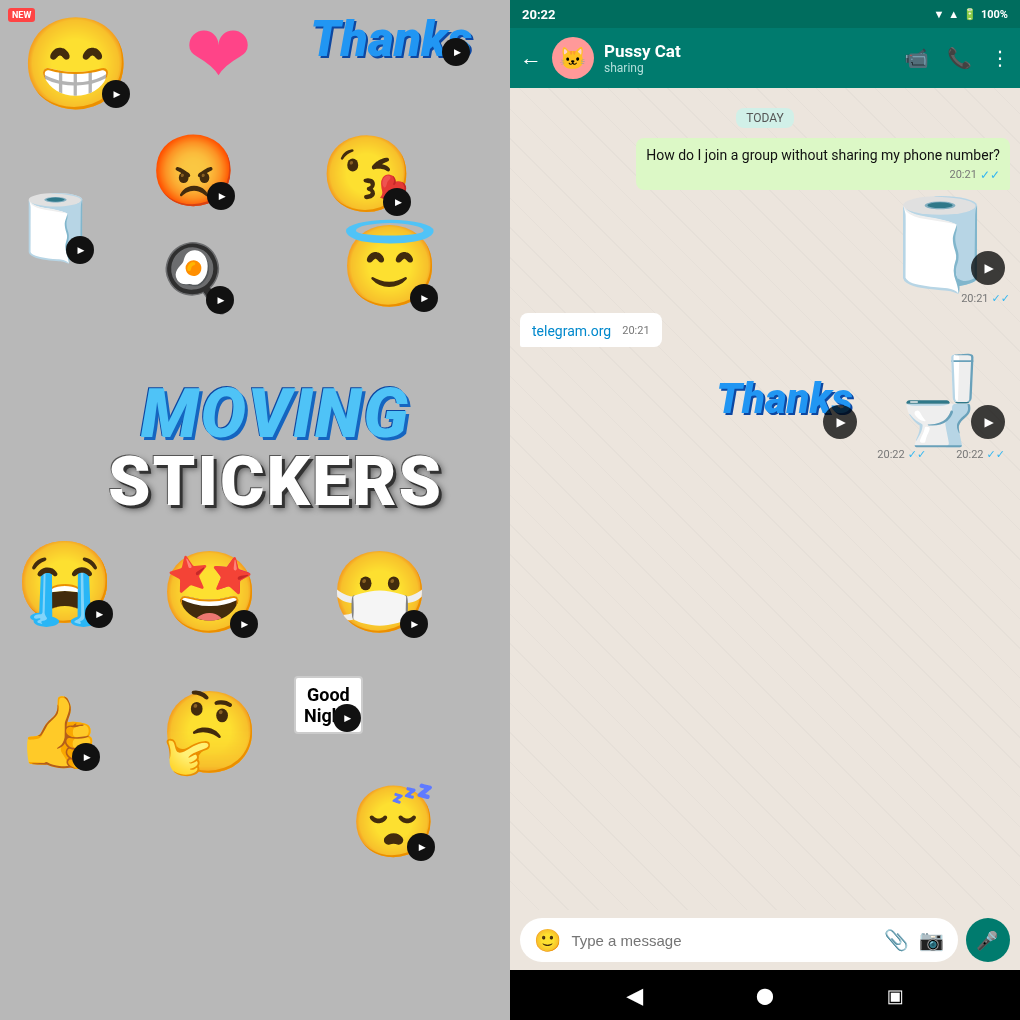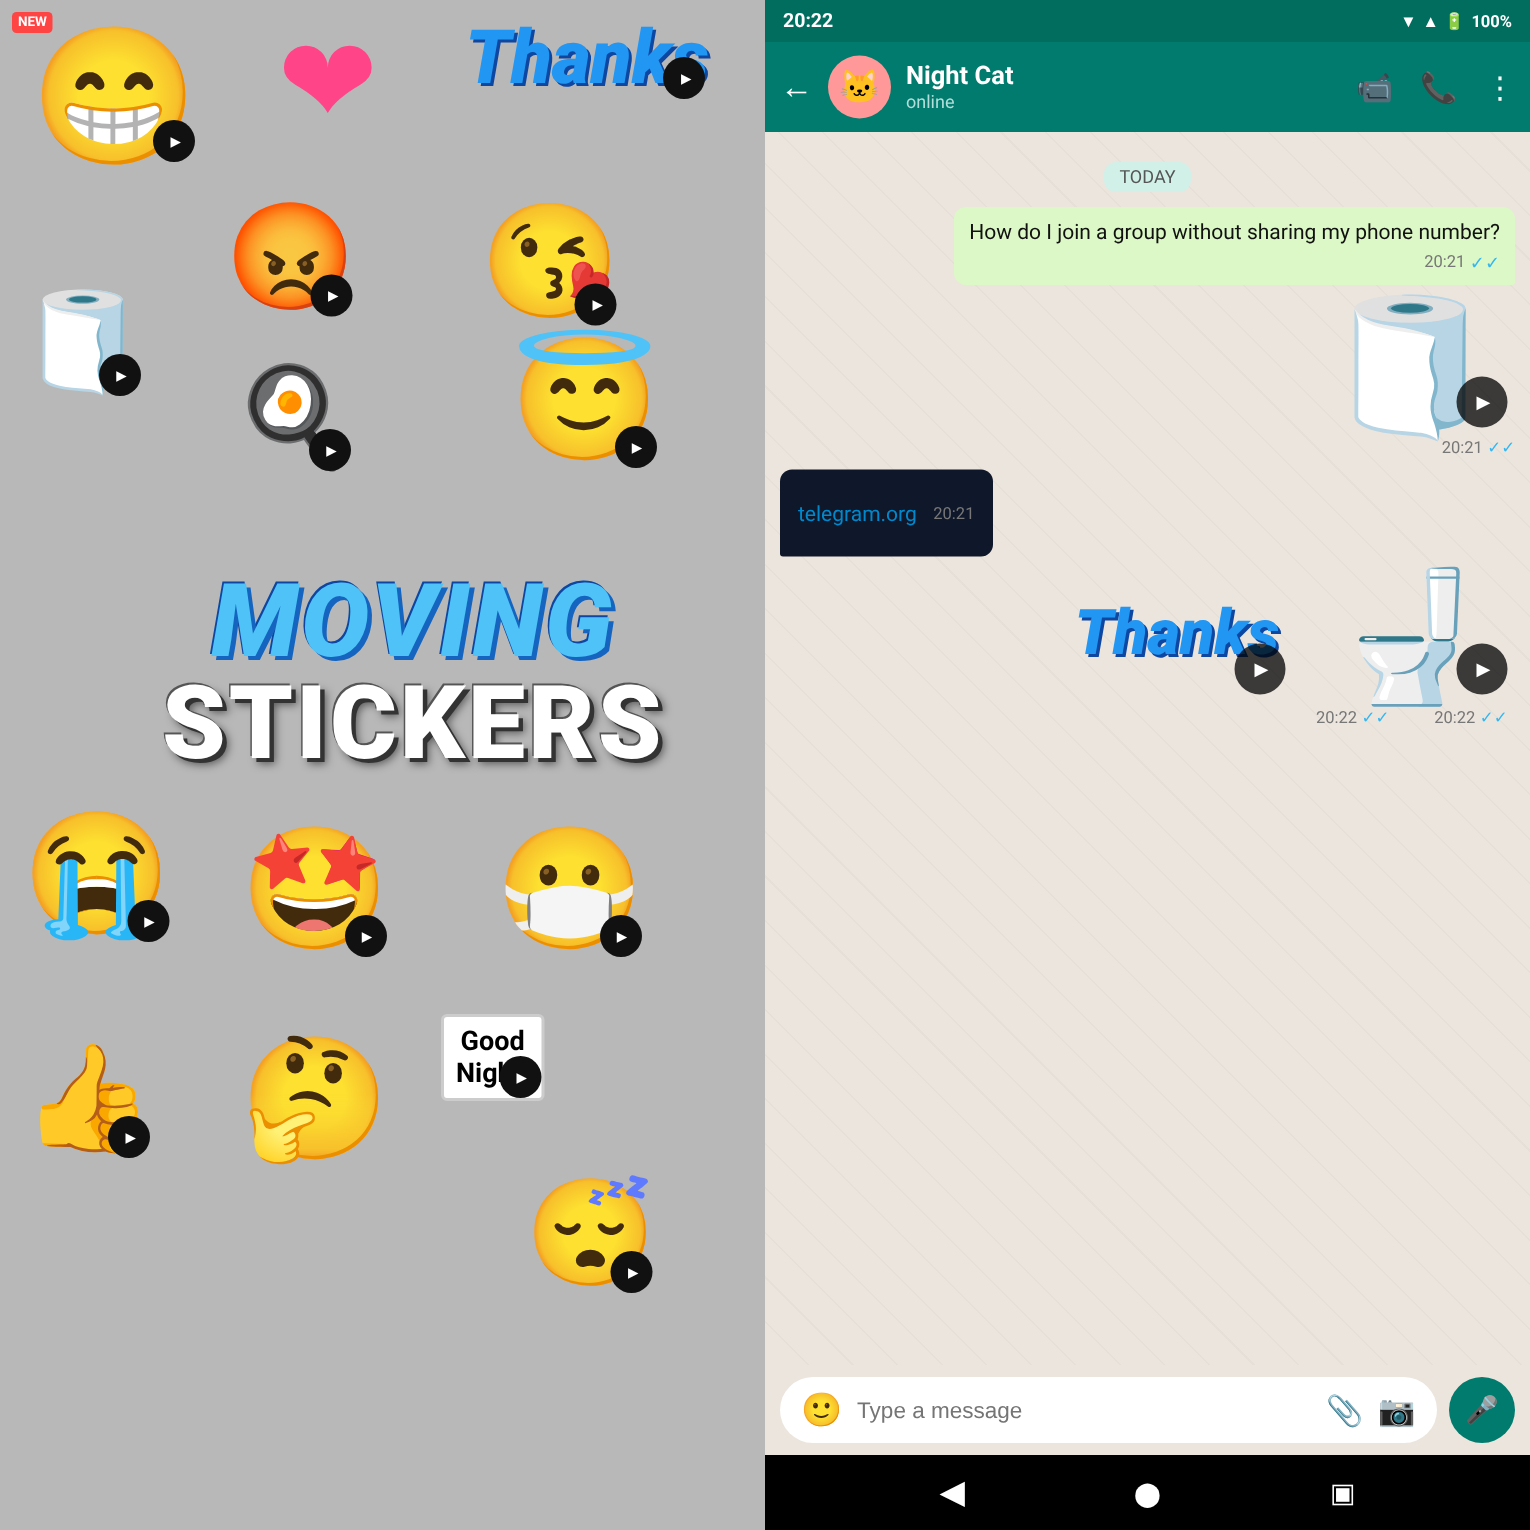--- a/index.html
+++ b/index.html
@@ -257,23 +257,23 @@
       color: white;
       font-size: 12px;
     }
     .play-overlay::after {
       content: '▶';
       margin-left: 2px;
     }
 
     
     .link-bubble {
-      background: #0f172a;
+      background: #ffffff;
       border-radius: 8px;
-      padding: 20px 12px;
+      padding: 8px 12px;
       max-width: 200px;
       margin-right: auto;
       border-bottom-left-radius: 2px;
       margin-bottom: 4px;
     }
 
     .link-text {
       color: #0088cc;
       font-size: 14px;
     }
@@ -441,22 +441,22 @@
       <span>100%</span>
     </div>
   </div>
 
   <div class="chat-header">
     <span class="back-arrow">←</span>
     <div class="contact-avatar">
       <span>🐱</span>
     </div>
     <div class="contact-info">
-      <div class="contact-name">Night Cat</div>
-      <div class="contact-status">online</div>
+      <div class="contact-name">Pussy Cat</div>
+      <div class="contact-status">sharing</div>
     </div>
     <div class="header-actions">
       <span style="font-size:20px;">📹</span>
       <span style="font-size:20px;">📞</span>
       <span style="font-size:20px;">⋮</span>
     </div>
   </div>
 
   <div class="chat-area">
     <div class="chat-bg"></div>

